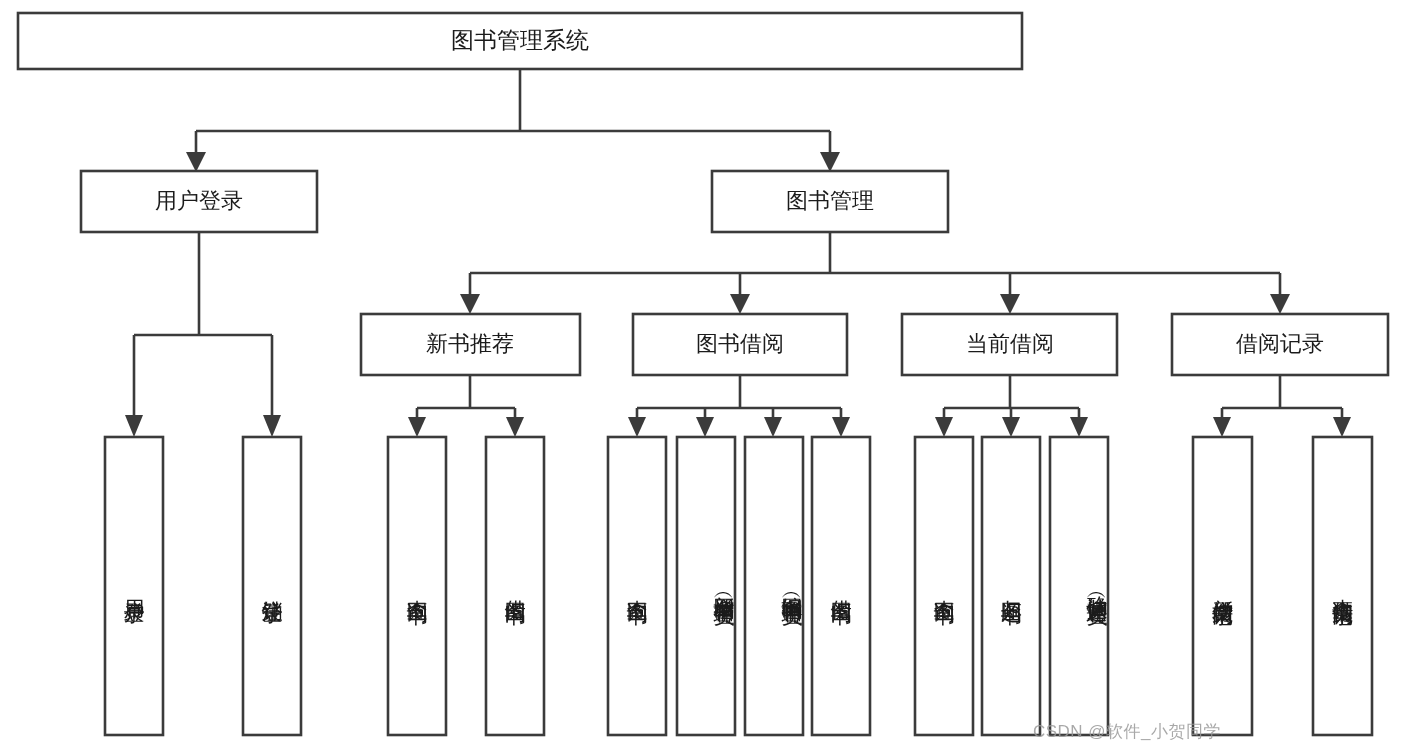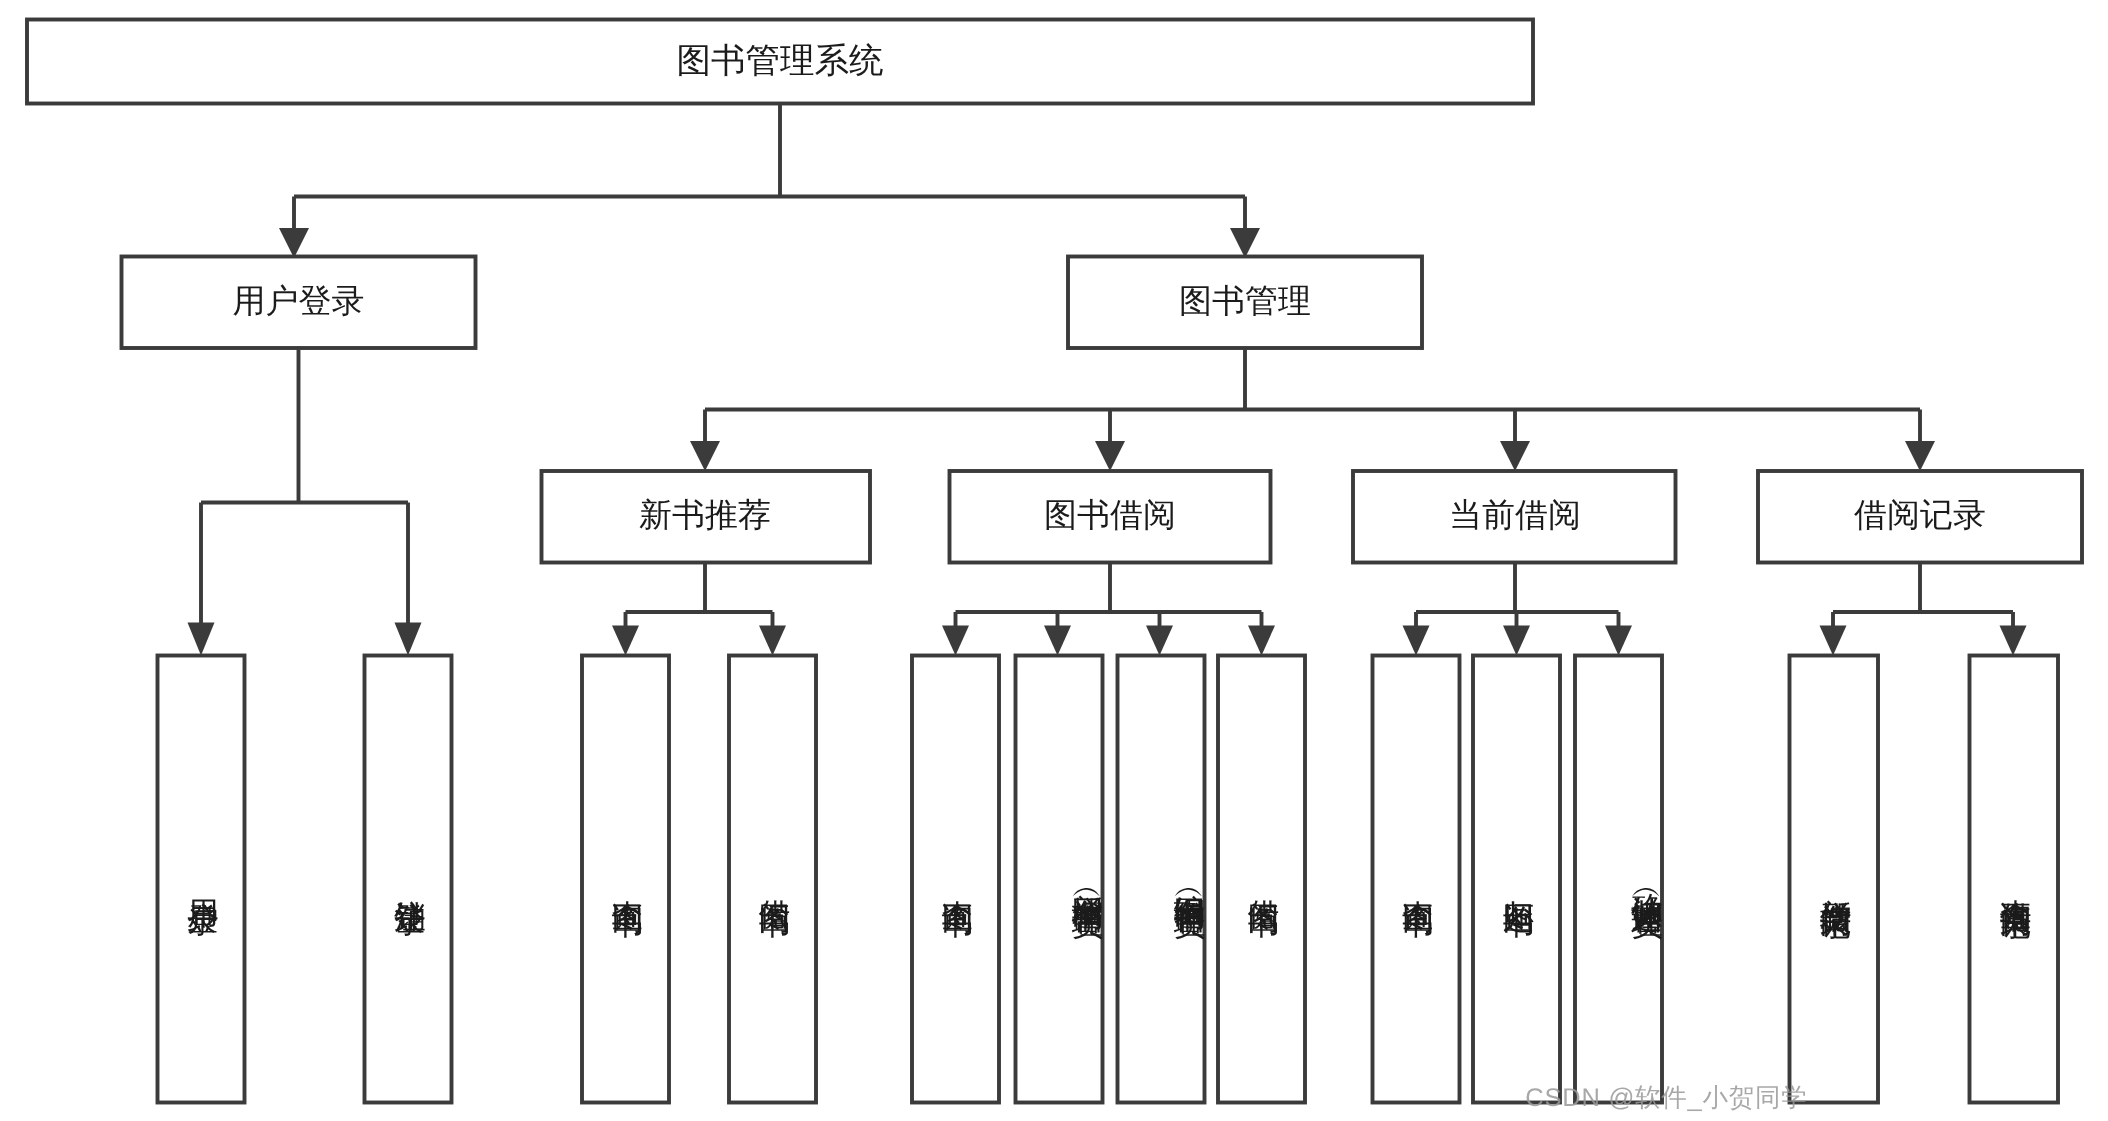--- a/index.html
+++ b/index.html
@@ -65,21 +65,21 @@
     line-height: 1.08;
     color: #1b1b1b;
     letter-spacing: 1.5px;
     text-align: center;
     white-space: nowrap;
     pointer-events: none;
     user-select: none;
   }
   #watermark {
     position: absolute;
-    right: 16px;
+    right: 0;
     bottom: 4px;
     font-family: "Liberation Sans", "DejaVu Sans", sans-serif;
     font-size: 17px;
     color: #9a9a9a;
     opacity: 0.85;
     white-space: nowrap;
     letter-spacing: 0.5px;
     margin-left: 22px;
   }
 </style>

